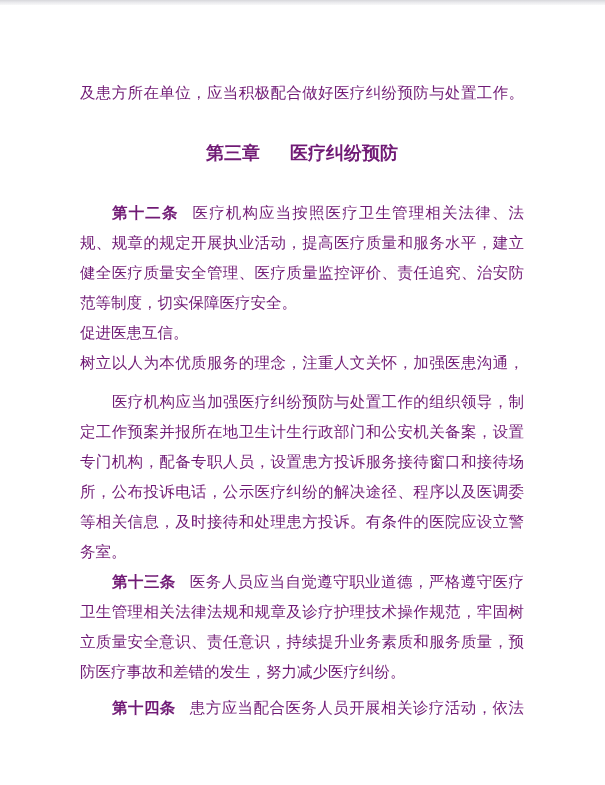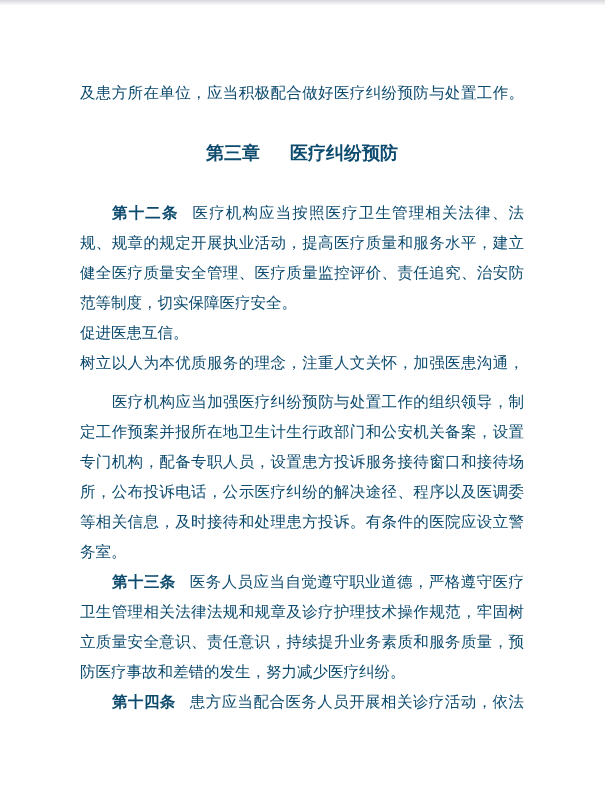--- a/index.html
+++ b/index.html
@@ -7,21 +7,21 @@
     padding: 0;
     background: #ffffff;
   }
   .page {
     position: relative;
     width: 605px;
     height: 785px;
     background: #ffffff;
     overflow: hidden;
     font-family: "Liberation Serif", "DejaVu Serif", serif;
-    color: #0c4a6e;
+    color: #701a75;
   }
   .top-edge {
     position: absolute;
     top: 0; left: 0;
     width: 605px;
     height: 5px;
     background: linear-gradient(to bottom, #d7d7db 0%, #e9e9ec 45%, #f8f8f9 100%);
   }
   .text-col {
     position: absolute;
@@ -55,21 +55,21 @@
     margin: 30px 0;
     text-align: center;
     text-align-last: center;
     font-weight: 700;
     font-size: 18px;
   }
   .heading .title {
     margin-left: 30px;
   }
   .gap-before-p3 { margin-top: 9px; }
-  .gap-before-a14 { margin-top: 0; }
+  .gap-before-a14 { margin-top: 6px; }
 </style>
 </head>
 <body>
 
 <div class="page">
   <div class="top-edge"></div>
 
   <div class="text-col">
 
     <div class="line">及患方所在单位，应当积极配合做好医疗纠纷预防与处置工作。</div>

